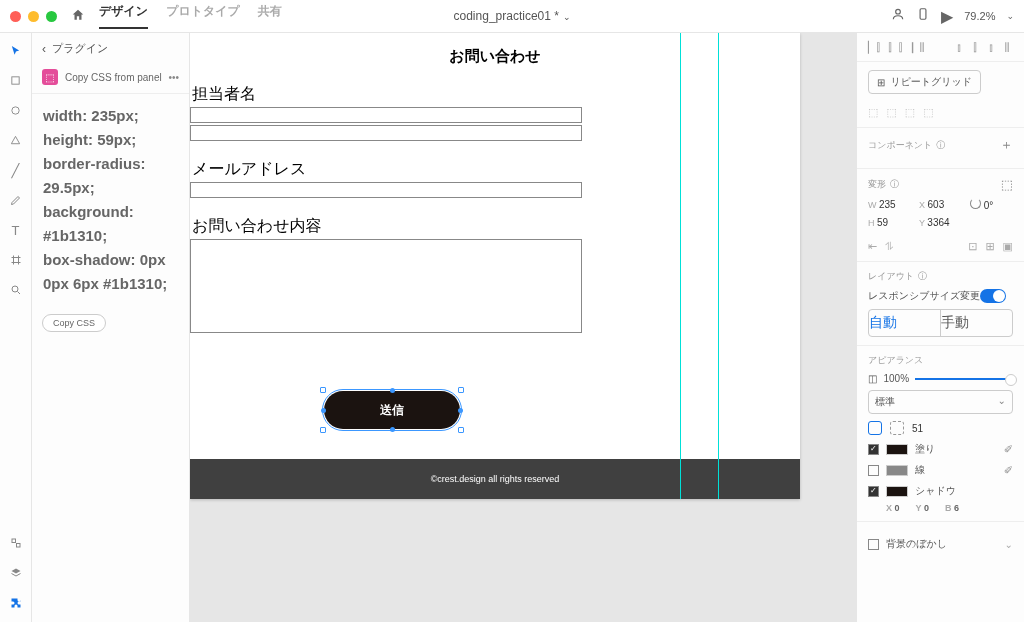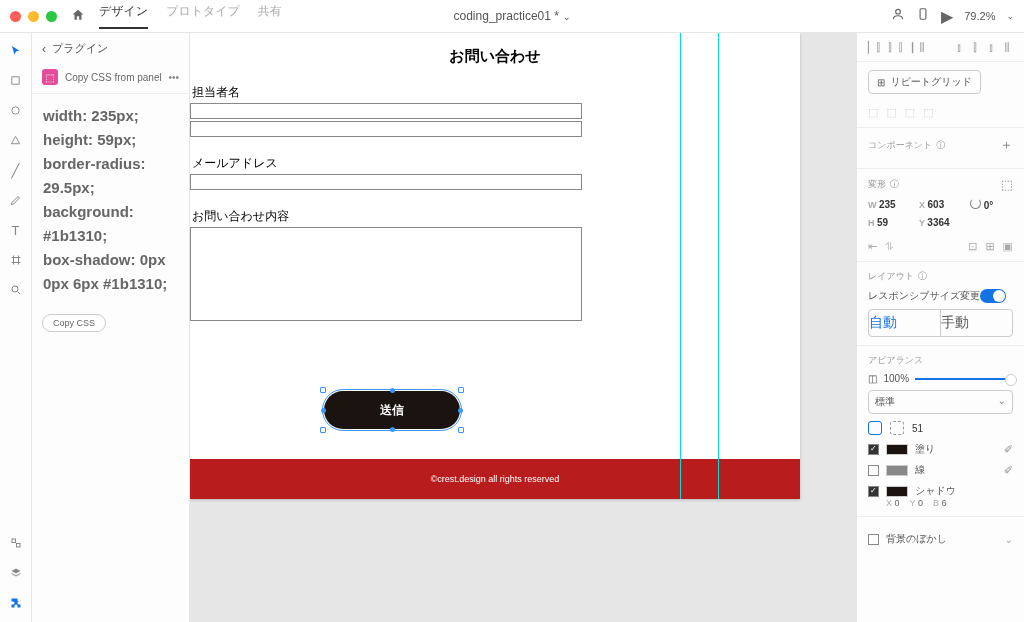--- a/index.html
+++ b/index.html
@@ -5,21 +5,21 @@
 * { box-sizing: border-box; margin: 0; padding: 0; font-family: -apple-system, "Hiragino Sans", sans-serif; }
 body { width: 1024px; height: 622px; overflow: hidden; background: #fff; position: relative; }
 
 
 .menubar { height: 33px; display: flex; align-items: center; border-bottom: 1px solid #e6e6e6; padding: 0 10px; }
 .traffic { display: flex; gap: 7px; align-items: center; }
 .dot { width: 11px; height: 11px; border-radius: 50%; }
 .red { background: #ff5f57; } .yel { background: #febc2e; } .grn { background: #28c840; }
 .home-ic { margin-left: 14px; color: #666; font-size: 15px; }
 .tabs-top { display: flex; margin-left: 14px; gap: 18px; font-size: 12px; }
-.tabs-top div { color: #aaa; padding-bottom: 7px; }
+.tabs-top div { color: #aaa; padding-bottom: 7px; font-weight: bold; }
 .tabs-top .active { color: #333; border-bottom: 2px solid #333; }
 .title-center { position: absolute; left: 50%; transform: translateX(-50%); font-size: 12px; color: #555; }
 .title-center .arrow { font-size: 9px; margin-left: 4px; }
 .top-right { margin-left: auto; display: flex; gap: 11px; align-items: center; color: #666; }
 .top-right svg { width: 14px; height: 14px; }
 .zoom { font-size: 11px; color: #555; }
 
 
 .main { display: flex; height: calc(100% - 33px); }
 
@@ -38,44 +38,44 @@
 .plugin-row .dots { margin-left: auto; color: #888; }
 .css-body { padding: 10px 11px; font-size: 15px; color: #666; line-height: 1.6; white-space: pre-wrap; font-weight: bold; }
 .copy-btn { margin: 8px 10px; border: 1px solid #ccc; border-radius: 11px; padding: 3px 10px; font-size: 9px; color: #666; background: #fff; align-self: flex-start; }
 
 
 .canvas-wrap { flex: 1; background: #e6e6e6; position: relative; overflow: hidden; }
 .artboard { position: absolute; left: 0; top: 0; width: 610px; height: 466px; background: #fff; box-shadow: 0 1px 3px rgba(0,0,0,.2); }
 .guide-v { position: absolute; top: 0; bottom: 0; width: 1px; background: #00e0d8; z-index: 20; }
 .g1 { left: 490px; } .g2 { left: 528px; }
 .form-title { font-size: 15px; font-weight: bold; text-align: center; padding-top: 14px; }
-.field-label { font-size: 12px; text-align: left; padding-left: 2px; margin-top: 18px; }
+.field-label { font-size: 16px; text-align: left; padding-left: 2px; margin-top: 18px; }
 .field-input { border: 1px solid #888; height: 16px; width: 392px; margin-top: 2px; }
 .field-ta { border: 1px solid #888; height: 94px; width: 392px; margin-top: 2px; }
 .send-btn-sel { position: absolute; left: 134px; top: 358px; width: 136px; height: 38px; }
 .sel-outline { position: absolute; inset: -2px; border: 1px solid #3b97ff; border-radius: 22px; pointer-events: none; }
 .send-btn { width: 100%; height: 100%; border-radius: 19px; background: #1b1310; color: #fff; font-size: 12px; display: flex; align-items: center; justify-content: center; font-weight: bold; }
 .sh { position: absolute; width: 6px; height: 6px; background: #fff; border: 1px solid #3b97ff; border-radius: 1px; }
 .sh.tl { left: -4px; top: -4px; } .sh.tr { right: -4px; top: -4px; }
 .sh.bl { left: -4px; bottom: -4px; } .sh.br { right: -4px; bottom: -4px; }
 .shm { position: absolute; width: 5px; height: 5px; background: #3b97ff; border-radius: 50%; }
 .shm.t { left: calc(50% - 2px); top: -3px; } .shm.b { left: calc(50% - 2px); bottom: -3px; }
 .shm.l { left: -3px; top: calc(50% - 2px); } .shm.r { right: -3px; top: calc(50% - 2px); }
-.footer { position: absolute; left: 0; right: 0; bottom: 0; height: 40px; background: #b91c1c; color: #fff; font-size: 9px; display: flex; align-items: center; justify-content: center; }
+.footer { position: absolute; left: 0; right: 0; bottom: 0; height: 40px; background: #404040; color: #fff; font-size: 9px; display: flex; align-items: center; justify-content: center; }
 
 
 .rightpanel { width: 168px; background: #fdfdfd; border-left: 1px solid #e6e6e6; overflow-y: auto; font-size: 10px; color: #555; }
 .align-row { display: flex; padding: 7px 10px; gap: 2px; border-bottom: 1px solid #eee; }
 .align-row span { width: 14px; height: 14px; display:flex;align-items:center;justify-content:center; color:#999; font-size:11px; }
 .align-row .spacer { flex: 1; }
 .rp-btn { margin: 8px 11px; border: 1px solid #ccc; border-radius: 4px; padding: 4px 8px; font-size: 10px; display: flex; align-items: center; gap: 5px; width: fit-content; }
 .rp-section { padding: 8px 11px; border-top: 1px solid #eee; }
 .rp-section-title { color: #999; font-size: 9px; margin-bottom: 6px; display: flex; align-items: center; }
 .rp-section-title .plus { margin-left: auto; font-size: 13px; color: #888; }
-.transform-grid { display: grid; grid-template-columns: 1fr 1fr 1fr; gap: 6px 8px; align-items: center; font-weight: bold; }
+.transform-grid { display: grid; grid-template-columns: 1fr 1fr 1fr; gap: 6px 8px; align-items: center; }
 .tlabel { font-size: 9px; color: #aaa; }
 .tval { font-size: 10px; color: #333; }
 .rot-ic { display: inline-block; width: 11px; height: 11px; border: 1px solid #888; border-radius: 50%; border-top-color: transparent; }
 .mini-icons { display: flex; gap: 8px; color: #aaa; font-size: 11px; padding: 4px 11px 8px; }
 .toggle { width: 26px; height: 14px; background: #1473e6; border-radius: 7px; position: relative; }
 .toggle::after { content: ""; position: absolute; right: 1px; top: 1px; width: 12px; height: 12px; background: #fff; border-radius: 50%; }
 .seg { display: flex; border: 1px solid #ccc; border-radius: 4px; overflow: hidden; margin-top: 6px; }
 .seg div { flex: 1; text-align: left; padding: 4px 0; font-size: 14px; }
 .seg .selseg { color: #1473e6; }
 .seg div:first-child { border-right: 1px solid #ccc; }
@@ -87,21 +87,21 @@
 .corner-row { display: flex; align-items: center; gap: 8px; margin-top: 7px; }
 .corner-row .box { width: 14px; height: 14px; border: 1.5px solid #1473e6; border-radius: 3px; }
 .corner-row .box2 { width: 14px; height: 14px; border: 1.5px dashed #999; border-radius: 3px; }
 .fill-row { display: flex; align-items: center; gap: 7px; margin-top: 7px; }
 .chk { width: 11px; height: 11px; border: 1px solid #888; display: inline-block; }
 .chk.on { background: #333; position: relative; }
 .chk.on::after { content: "✓"; color: #fff; font-size: 8px; position: absolute; left: 1px; top: -1px; }
 .swatch { width: 22px; height: 11px; border: 1px solid #ccc; background: #1b1310; }
 .swatch.grey { background: #888; }
 .eyedrop { margin-left: auto; color: #888; font-size: 11px; }
-.shadow-vals { display: flex; gap: 10px; font-size: 9px; color: #666; padding-left: 18px; }
+.shadow-vals { display: flex; gap: 16px; margin-top: 5px; font-size: 9px; color: #666; padding-left: 18px; font-weight: bold; }
 .rp-check-row { display: flex; align-items: center; gap: 7px; padding: 15px 11px; border-top: 1px solid #eee; }
 .rp-top-icons { display:flex; gap:8px; padding:4px 11px 8px; color:#bbb; font-size:11px; }
 </style>
 </head>
 <body>
 
 <div class="menubar">
   <div class="traffic">
     <div class="dot red"></div>
     <div class="dot yel"></div>

